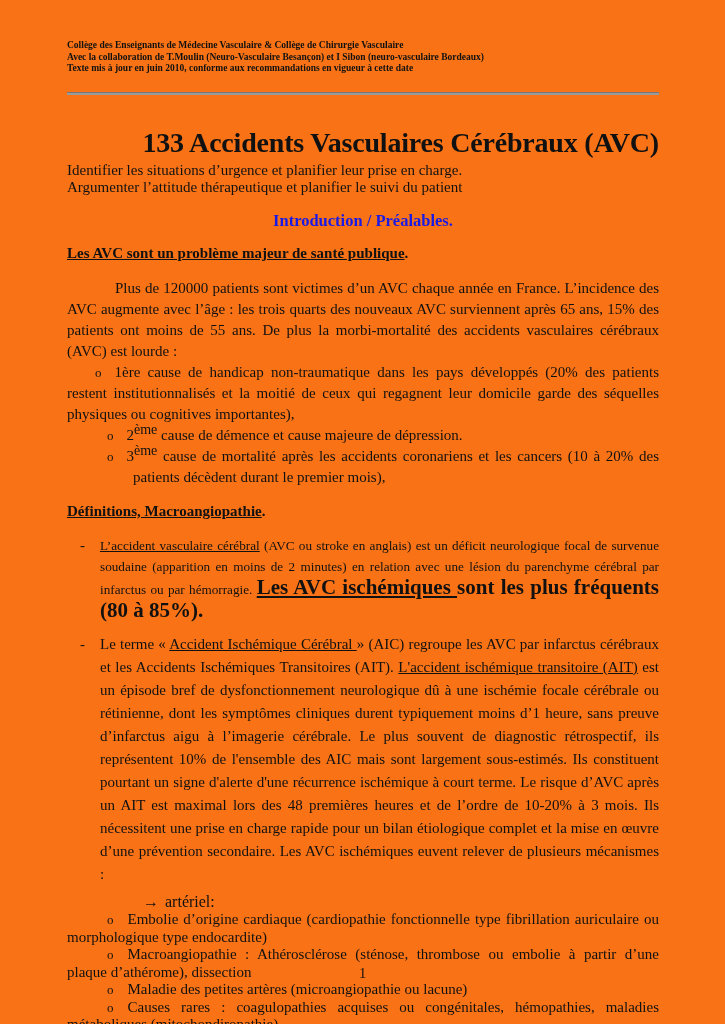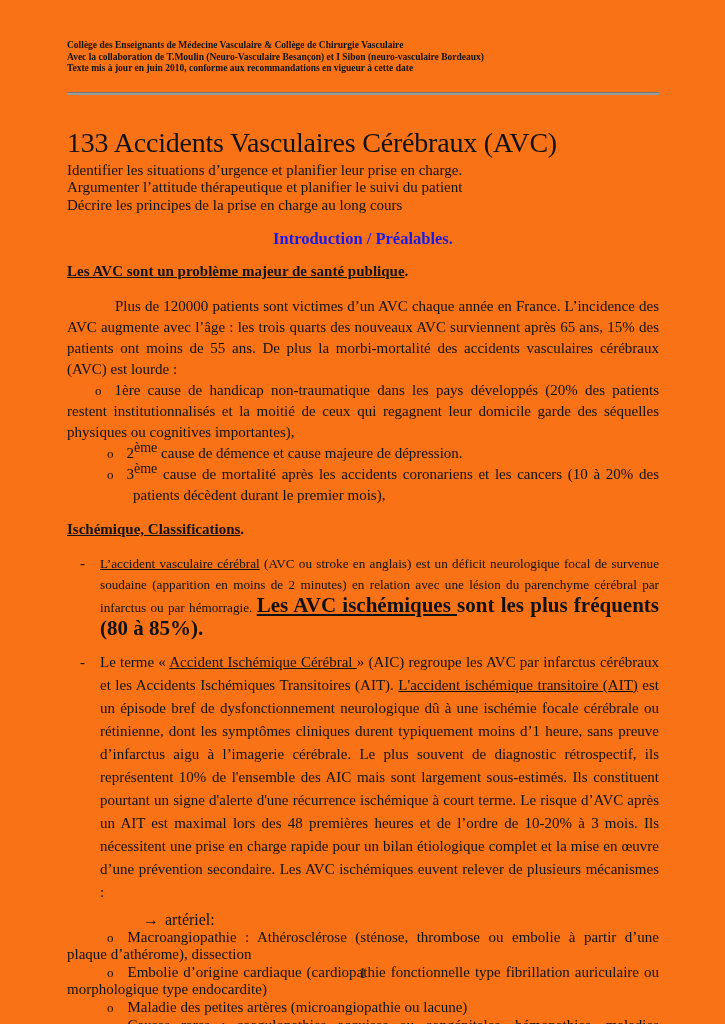--- a/index.html
+++ b/index.html
@@ -22,24 +22,25 @@
   
   .doc-header{font-size:9.5px;font-weight:bold;line-height:11.5px;}
   .header-rule{
     margin-top:17px;height:3px;
     background:var(--rule-gray);
     border-top:1px solid #777;
   }
   
   .doc-title{
     margin-top:31px;
-    font-size:28px;font-weight:normal;
+    font-size:28px;font-weight:bold;
     line-height:33px;
     white-space:nowrap;
     letter-spacing:-0.2px;
+    text-align:right;
   }
   .objectives{margin-top:3px;font-size:15px;line-height:17.7px;}
   
   .intro-heading{
     margin-top:14px;text-align:center;
     color:var(--heading-blue);
     font-size:16.5px;font-weight:bold;line-height:19px;
   }
   .subheading{margin-top:14px;font-size:15px;font-weight:bold;line-height:18px;}
   .u{text-decoration:underline;}
@@ -84,45 +85,44 @@
     <div>Collège des Enseignants de Médecine Vasculaire &amp; Collège de Chirurgie Vasculaire</div>
     <div>Avec la collaboration de T.Moulin (Neuro-Vasculaire Besançon) et I Sibon (neuro-vasculaire Bordeaux)</div>
     <div>Texte mis à jour en juin 2010, conforme aux recommandations en vigueur à cette date</div>
   </div>
   <div class="header-rule"></div>
 
   <h1 class="doc-title">133 Accidents Vasculaires Cérébraux (AVC)</h1>
   <div class="objectives">
     <div>Identifier les situations d’urgence et planifier leur prise en charge.</div>
     <div>Argumenter l’attitude thérapeutique et planifier le suivi du patient</div>
-    <div>Décrire les principes de la prise en charge au long cours</div>
   </div>
 
   <div class="intro-heading">Introduction / Préalables.</div>
 
   <div class="subheading"><span class="u">Les AVC sont un problème majeur de santé publique</span><span>.</span></div>
 
   <p class="body-par indent48">Plus de 120000 patients sont victimes d’un AVC chaque année en France. L’incidence des AVC augmente avec l’âge : les trois quarts des nouveaux AVC surviennent après 65 ans, 15% des patients ont moins de 55 ans. De plus la morbi-mortalité des accidents vasculaires cérébraux (AVC) est lourde :</p>
 
   <div class="o-bullets">
     <p class="ob1"><span class="o-marker">o</span><span>1ère cause de handicap non-traumatique dans les pays développés (20% des patients restent institutionnalisés et la moitié de ceux qui regagnent leur domicile garde des séquelles physiques ou cognitives importantes),</span></p>
     <p class="ob2"><span class="o-marker">o</span><span>2</span><sup class="eme">ème</sup> <span>cause de démence et cause majeure de dépression.</span></p>
     <p class="ob3"><span class="o-marker">o</span><span>3</span><sup class="eme">ème</sup> <span>cause de mortalité après les accidents coronariens et les cancers (10 à 20% des patients décèdent durant le premier mois),</span></p>
   </div>
 
-  <div class="def-heading"><span class="u">Ischémique, Classifications</span><span>.</span></div>
+  <div class="def-heading"><span class="u">Définitions, Macroangiopathie</span><span>.</span></div>
 
   <p class="dash-item item1"><span class="dash">-</span><span class="small u">L’accident vasculaire cérébral</span><span class="small"> (AVC ou stroke en anglais) est un déficit neurologique focal de survenue soudaine (apparition en moins de 2 minutes) en relation avec une lésion du parenchyme cérébral par infarctus ou par hémorragie. </span><span class="big u">Les AVC ischémiques </span><span class="big">sont les plus fréquents (80 à 85%).</span></p>
 
   <p class="dash-item item2"><span class="dash">-</span><span>Le terme « </span><span class="u">Accident Ischémique Cérébral </span><span>» (AIC) regroupe les AVC par infarctus cérébraux et les Accidents Ischémiques Transitoires (AIT). </span><span class="u">L'accident ischémique transitoire (AIT)</span><span> est un épisode bref de dysfonctionnement neurologique dû à une ischémie focale cérébrale ou rétinienne, dont les symptômes cliniques durent typiquement moins d’1 heure, sans preuve d’infarctus aigu à l’imagerie cérébrale. Le plus souvent de diagnostic rétrospectif, ils représentent 10% de l'ensemble des AIC mais sont largement sous-estimés. Ils constituent pourtant un signe d'alerte d'une récurrence ischémique à court terme. Le risque d’AVC après un AIT est maximal lors des 48 premières heures et de l’ordre de 10-20% à 3 mois. Ils nécessitent une prise en charge rapide pour un bilan étiologique complet et la mise en œuvre d’une prévention secondaire. Les AVC ischémiques euvent relever de plusieurs mécanismes :</span></p>
 
   <div class="arrow-line"><span class="arrow">→</span><span>artériel:</span></div>
 
   <div>
+    <p class="mech"><span class="o-marker">o</span><span>Embolie d’origine cardiaque (cardiopathie fonctionnelle type fibrillation auriculaire ou morphologique type endocardite)</span></p>
     <p class="mech"><span class="o-marker">o</span><span>Macroangiopathie :  Athérosclérose (sténose, thrombose ou embolie à partir d’une plaque d’athérome), dissection</span></p>
-    <p class="mech"><span class="o-marker">o</span><span>Embolie d’origine cardiaque (cardiopathie fonctionnelle type fibrillation auriculaire ou morphologique type endocardite)</span></p>
     <p class="mech"><span class="o-marker">o</span><span>Maladie des petites artères (microangiopathie ou lacune)</span></p>
     <p class="mech"><span class="o-marker">o</span><span>Causes rares : coagulopathies acquises ou congénitales, hémopathies, maladies métaboliques (mitochondiropathie)</span></p>
   </div>
 
   <div class="page-number">1</div>
 
 </div>
 
 </body></html>

